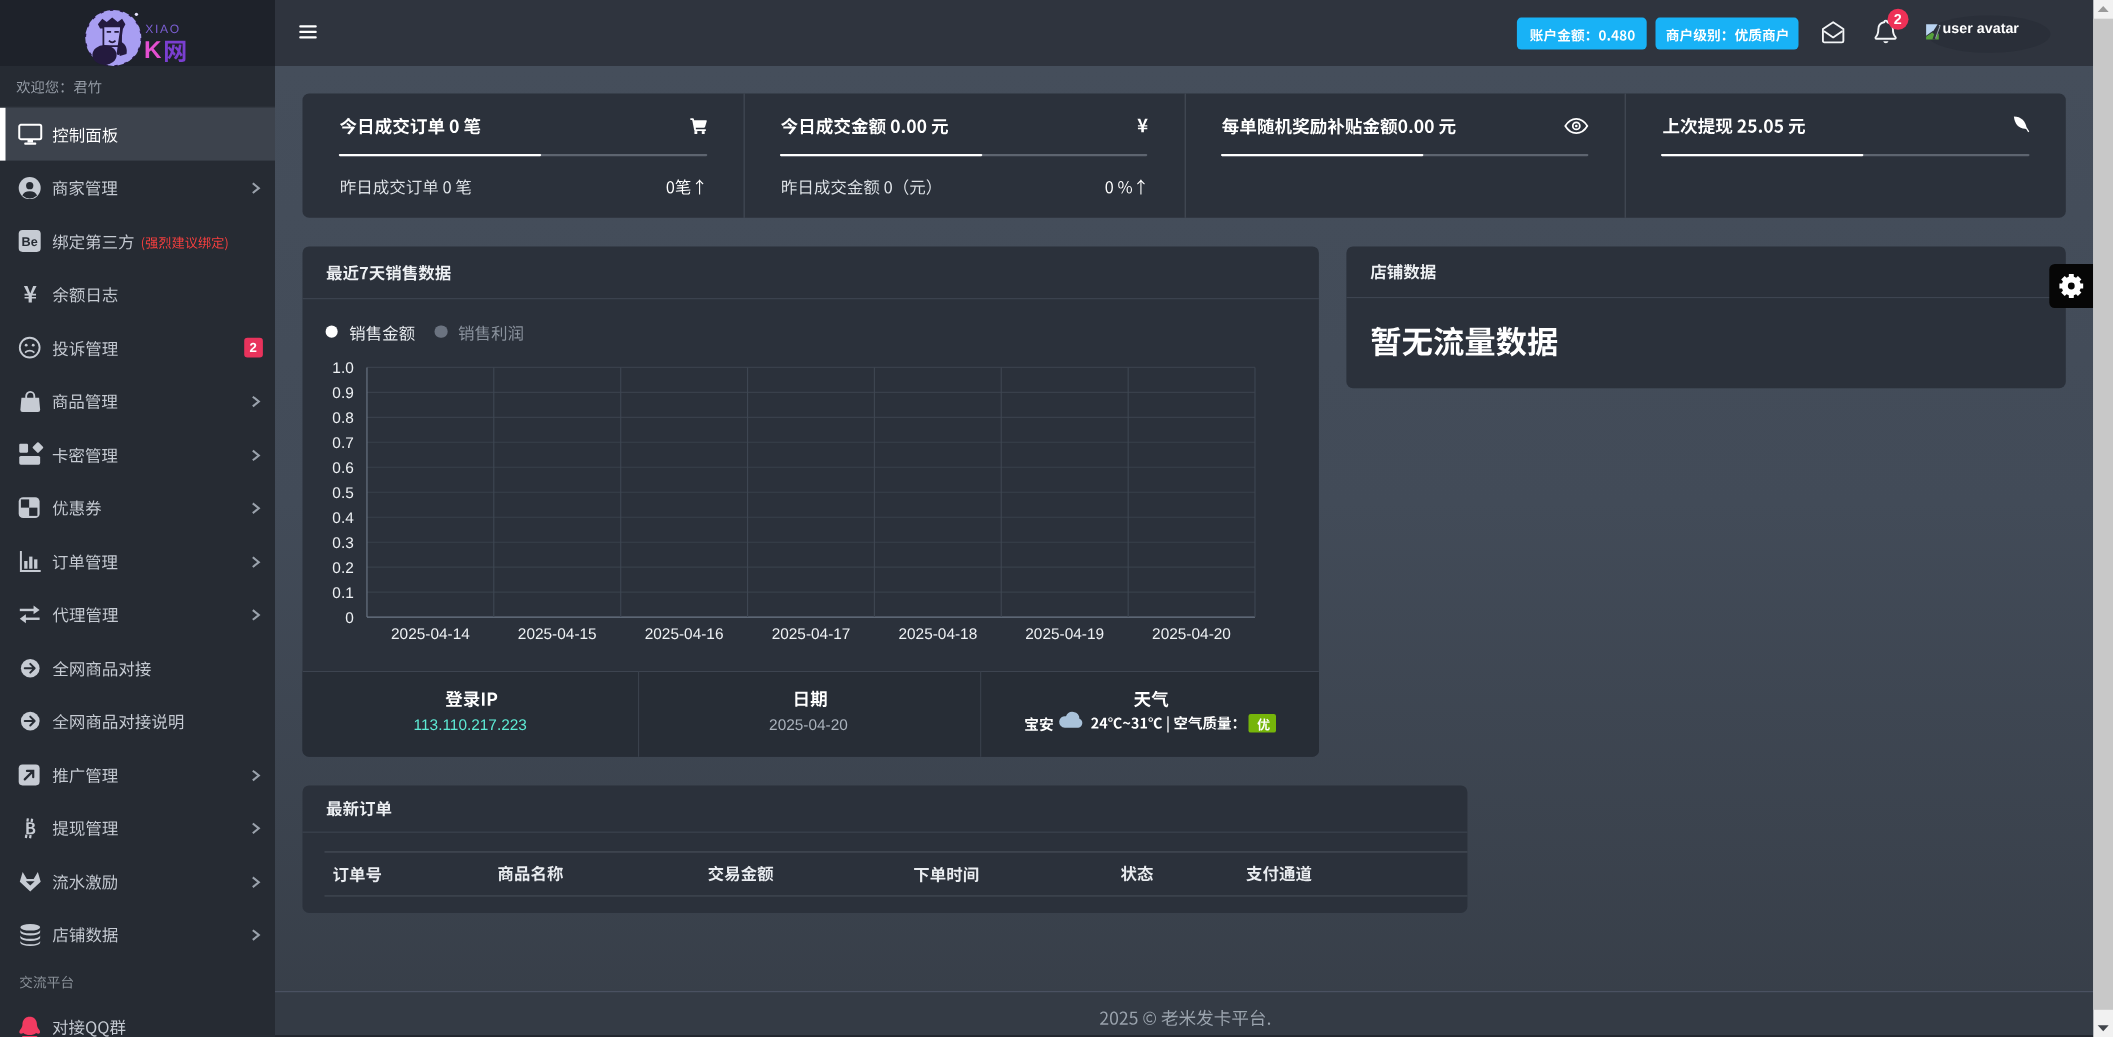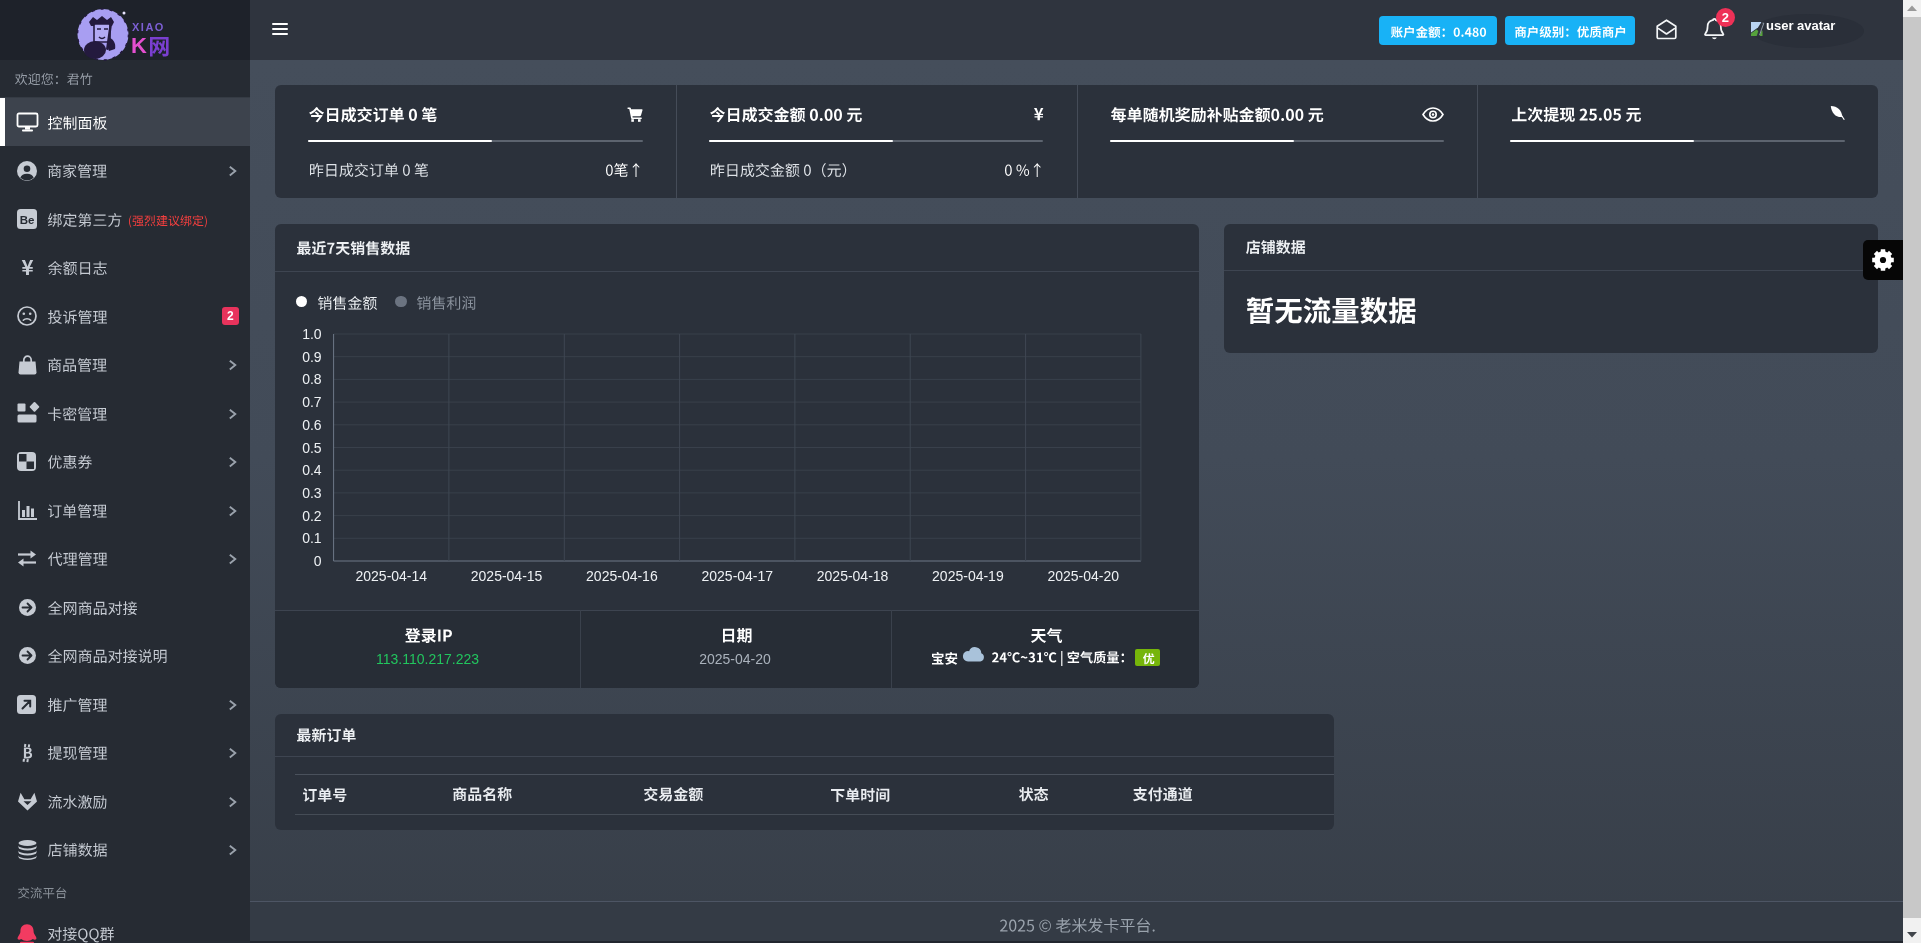--- a/index.html
+++ b/index.html
@@ -46,21 +46,21 @@
 <circle cx="26" cy="26.5" r="25.5" fill="#a89ef2"></circle>
 <circle cx="26" cy="26.5" r="25.5" fill="none" stroke="#241a3e" stroke-width="1.5" stroke-dasharray="3 6"></circle>
 <path d="M12 14 l4 -5 4 3 5 -4 5 4 4 -3 3 5 -2 4 H14 Z" fill="#241a3e"></path>
 <rect x="17" y="16" width="16" height="18" rx="2" fill="#b3aaf4"></rect>
 <path d="M17 16 h16 v18 h-16 Z M20 21 h4 M27 21 h4 M22 29 c2 2 4 2 6 0" stroke="#241a3e" stroke-width="1.6" fill="none"></path>
 <ellipse cx="18" cy="42" rx="11" ry="9" fill="#241a3e"></ellipse>
 <path d="M33 30 c4 2 6 6 5 11 l-6 2 c-2 -4 -1 -9 1 -13 Z" fill="#241a3e"></path>
 <rect x="31" y="12" width="2.5" height="30" rx="1" fill="#241a3e" transform="rotate(8 32 27)"></rect>
 <circle cx="47" cy="5" r="1.5" fill="#e8e4ff"></circle>
 </svg>
-<div class="a" style="left:132px;top:21px;color:#7c5fd3;font-size:11px;font-weight:bold;letter-spacing:1.5px">XIAO</div>
+<div class="a" style="left:132px;top:21px;color:#7c5fd3;font-size:11px;font-weight:normal;letter-spacing:1.5px">XIAO</div>
 <div class="a" style="left:131px;top:33px;color:#e44fd0;font-size:22px;font-weight:bold">K</div>
 <svg class="t" style="left:148.7px;top:36.3px;" width="21" height="21" viewBox="0.7 -18.5 21 21">
     <path d="M7 -7.5C6.4 -5.5 5.5 -3.8 4.3 -2.5V-10.7C5.2 -9.7 6.1 -8.6 7 -7.5ZM1.7 -17.5V1.9H4.3V-1.7C4.9 -1.4 5.6 -0.9 5.9 -0.6C7 -1.9 7.9 -3.5 8.7 -5.3C9.2 -4.6 9.6 -4 9.9 -3.5L11.5 -5.3C11 -6.1 10.3 -7 9.5 -8C10.1 -9.7 10.4 -11.7 10.7 -13.8L8.3 -14C8.2 -12.7 8 -11.4 7.7 -10.2C7 -11 6.3 -11.8 5.6 -12.5L4.3 -11.2V-15H17.7V-1.3C17.7 -0.8 17.5 -0.7 17.1 -0.7C16.6 -0.7 15 -0.6 13.6 -0.7C14 -0 14.5 1.2 14.6 1.9C16.7 1.9 18.1 1.9 19.1 1.4C20 1 20.3 0.3 20.3 -1.2V-17.5ZM10.3 -11C11.3 -10 12.2 -8.8 13.1 -7.6C12.3 -5.2 11.2 -3.3 9.7 -1.8C10.3 -1.5 11.3 -0.8 11.8 -0.4C13 -1.7 13.9 -3.3 14.7 -5.2C15.2 -4.4 15.6 -3.6 15.9 -2.9L17.7 -4.6C17.2 -5.6 16.5 -6.8 15.6 -8C16.1 -9.7 16.5 -11.7 16.7 -13.8L14.4 -14C14.2 -12.7 14 -11.5 13.8 -10.3C13.2 -11.1 12.6 -11.8 11.9 -12.4Z" fill="#7a3fd0"></path>
   </svg>
 <svg class="t" style="left:14.3px;top:72.0px;" width="79" height="14" viewBox="-0.7 -12.0 79 14">
     <path d="M0.7 -7.1C1.5 -6.1 2.3 -4.9 3 -3.8C2.3 -2.4 1.3 -1.2 0.3 -0.6C0.5 -0.4 0.8 -0.1 1 0.2C2 -0.5 2.8 -1.5 3.6 -2.8C4 -2.1 4.3 -1.5 4.5 -0.9L5.3 -1.6C5 -2.2 4.6 -3 4.1 -3.8C4.8 -5.3 5.3 -7.1 5.6 -9.3L5 -9.5L4.8 -9.4H0.7V-8.5H4.5C4.3 -7.2 4 -5.9 3.5 -4.8C2.8 -5.8 2.1 -6.8 1.4 -7.7ZM7.1 -10.9C6.9 -9 6.4 -7.2 5.6 -6C5.8 -5.9 6.2 -5.6 6.3 -5.5C6.8 -6.2 7.2 -7.1 7.5 -8.1H11.2C11 -7.4 10.8 -6.7 10.6 -6.2L11.4 -5.9C11.7 -6.6 12.1 -7.8 12.3 -8.8L11.7 -9L11.5 -9H7.7C7.8 -9.5 8 -10.2 8 -10.8ZM8.2 -7.3V-6.4C8.2 -4.4 8 -1.7 4.6 0.4C4.9 0.5 5.2 0.9 5.3 1.1C7.4 -0.2 8.3 -1.8 8.8 -3.3C9.4 -1.3 10.4 0.2 12 1C12.1 0.8 12.4 0.4 12.6 0.2C10.6 -0.7 9.6 -2.8 9.1 -5.5L9.1 -6.4V-7.3Z M13.9 -9.6C14.7 -9 15.7 -8.3 16.2 -7.8L16.8 -8.5C16.3 -9 15.3 -9.7 14.5 -10.1ZM16.3 -6.4H13.6V-5.5H15.3V-1.3C14.8 -1.1 14.1 -0.5 13.5 0.2L14.2 1C14.8 0.2 15.5 -0.6 15.9 -0.6C16.2 -0.6 16.6 -0.2 17.2 0.2C18.1 0.7 19.1 0.9 20.7 0.9C22.1 0.9 24.3 0.8 25.2 0.7C25.2 0.5 25.4 -0 25.5 -0.3C24.2 -0.1 22.2 -0 20.7 -0C19.3 -0 18.2 -0.1 17.4 -0.7C16.8 -1 16.5 -1.2 16.3 -1.4ZM21.1 -10V-0.6H22V-9.1H24.1V-3.2C24.1 -3.1 24 -3 23.9 -3C23.7 -3 23.2 -3 22.6 -3C22.7 -2.8 22.9 -2.4 22.9 -2.2C23.7 -2.2 24.2 -2.2 24.5 -2.4C24.9 -2.5 25 -2.8 25 -3.2V-10ZM17.5 -2C17.7 -2.2 18.1 -2.4 20.8 -3.3C20.8 -3.5 20.7 -3.9 20.8 -4.2L18.5 -3.5V-9.1C19.4 -9.5 20.3 -9.8 21 -10.2L20.3 -10.9C19.7 -10.5 18.6 -10 17.6 -9.7V-3.8C17.6 -3.3 17.2 -2.9 17 -2.8C17.1 -2.6 17.4 -2.2 17.5 -2Z M32.1 -7.3C31.7 -6.4 31.1 -5.5 30.4 -4.9C30.6 -4.8 31 -4.5 31.2 -4.3C31.9 -5 32.5 -6 33 -7.1ZM34 -8.4V-4.6C34 -4.4 34 -4.4 33.8 -4.4C33.6 -4.4 33.1 -4.4 32.5 -4.4C32.6 -4.2 32.8 -3.8 32.8 -3.5C33.6 -3.5 34.2 -3.5 34.5 -3.7C34.9 -3.8 35 -4.1 35 -4.6V-8.4ZM35.7 -7C36.3 -6.2 37 -5.1 37.3 -4.3L38.1 -4.8C37.8 -5.5 37.1 -6.6 36.5 -7.4ZM29.4 -2.8V-0.5C29.4 0.5 29.8 0.8 31.4 0.8C31.7 0.8 34.2 0.8 34.5 0.8C35.8 0.8 36.1 0.4 36.2 -1.3C36 -1.3 35.5 -1.5 35.3 -1.6C35.3 -0.3 35.1 -0.1 34.4 -0.1C33.9 -0.1 31.8 -0.1 31.4 -0.1C30.5 -0.1 30.4 -0.2 30.4 -0.6V-2.8ZM31.4 -3.4C32.1 -2.7 32.9 -1.7 33.2 -1.1L34 -1.6C33.7 -2.2 32.9 -3.1 32.1 -3.8ZM36 -2.6C36.6 -1.7 37.2 -0.4 37.4 0.4L38.3 -0C38.1 -0.8 37.5 -2 36.9 -3ZM27.9 -2.7C27.7 -1.9 27.1 -0.7 26.6 0.1L27.5 0.5C28 -0.3 28.5 -1.5 28.8 -2.4ZM32.1 -10.9C31.7 -9.7 30.9 -8.5 30 -7.7C30.2 -7.6 30.6 -7.3 30.7 -7.1C31.2 -7.6 31.7 -8.2 32.1 -8.9H37C36.8 -8.4 36.6 -7.9 36.4 -7.6L37.2 -7.4C37.5 -7.9 37.9 -8.8 38.3 -9.6L37.6 -9.7L37.5 -9.7H32.6C32.7 -10 32.9 -10.3 33 -10.7ZM29.6 -11C28.8 -9.5 27.7 -8.1 26.5 -7.1C26.6 -7 27 -6.6 27.1 -6.4C27.5 -6.7 27.9 -7.2 28.4 -7.6V-3.5H29.3V-8.8C29.7 -9.4 30.1 -10 30.4 -10.7Z M42.2 -6.3C42.8 -6.3 43.2 -6.7 43.2 -7.3C43.2 -7.9 42.8 -8.3 42.2 -8.3C41.7 -8.3 41.3 -7.9 41.3 -7.3C41.3 -6.7 41.7 -6.3 42.2 -6.3ZM42.2 0.1C42.8 0.1 43.2 -0.3 43.2 -0.9C43.2 -1.5 42.8 -1.9 42.2 -1.9C41.7 -1.9 41.3 -1.5 41.3 -0.9C41.3 -0.3 41.7 0.1 42.2 0.1Z M52.7 -8.1V-7.2H56.8C56.7 -6.7 56.5 -6.2 56.3 -5.8H53.9V-4.9H55.8C55 -3.6 54 -2.5 52.5 -1.7C52.6 -1.5 52.9 -1.2 53.1 -0.9C54 -1.4 54.8 -2.1 55.4 -2.8V1.1H56.4V0.4H62.2V1H63.2V-3.6H56.1C56.4 -4 56.7 -4.5 56.9 -4.9H62.9V-7.2H64.3V-8.1H62.9V-10.3H54.1V-9.5H57.4C57.3 -9 57.2 -8.5 57.1 -8.1ZM56.4 -0.4V-2.7H62.2V-0.4ZM61.9 -7.2V-5.8H57.3C57.6 -6.2 57.7 -6.7 57.9 -7.2ZM61.9 -8.1H58.1C58.3 -8.5 58.4 -9 58.5 -9.5H61.9Z M67.7 -10.9C67.2 -8.8 66.4 -6.7 65.3 -5.4C65.6 -5.3 66 -5 66.2 -4.8C66.7 -5.5 67.2 -6.4 67.6 -7.3H68.2V1H69.2V-7.3H71.5V-8.3H68C68.3 -9.1 68.5 -9.9 68.7 -10.7ZM72.7 -10.9C72.3 -8.8 71.5 -6.7 70.4 -5.4C70.6 -5.3 71.1 -5 71.2 -4.8C71.7 -5.5 72.2 -6.4 72.6 -7.3H74.5V-0.3C74.5 -0.1 74.5 0 74.2 0C74 0 73.3 0 72.4 -0C72.6 0.3 72.7 0.7 72.8 1C73.8 1 74.5 1 74.9 0.8C75.4 0.7 75.5 0.4 75.5 -0.2V-7.3H77.5V-8.3H73C73.3 -9.1 73.5 -9.9 73.7 -10.7Z" fill="#969da7"></path>
   </svg>
 <div class="a" style="left:0;top:96.5px;width:250px;height:1px;background:#353b44"></div>
 <div class="a" style="left:0;top:97.8px;width:250px;height:48.5px;background:#3d434d"></div>
 <div class="a" style="left:0;top:97.8px;width:4.5px;height:48.5px;background:#fff"></div>
@@ -339,21 +339,21 @@
     <text x="577.6" y="357" font-size="14" fill="#eef1f4" text-anchor="middle" font-family="Liberation Sans">2025-04-18</text>
     <text x="692.9" y="357" font-size="14" fill="#eef1f4" text-anchor="middle" font-family="Liberation Sans">2025-04-19</text>
     <text x="808.2" y="357" font-size="14" fill="#eef1f4" text-anchor="middle" font-family="Liberation Sans">2025-04-20</text>
   </svg>
 <div class="a" style="left:275px;top:610px;width:924px;height:78px;background:#272d36;border-top:1px solid #3d4450;border-radius:0 0 6px 6px"></div>
 <div class="a" style="left:580px;top:610px;width:1px;height:78px;background:#3a414c"></div>
 <div class="a" style="left:890.5px;top:610px;width:1px;height:78px;background:#3a414c"></div>
 <svg class="t" style="left:403.8px;top:627.2px;" width="49" height="17" viewBox="-0.7 -14.5 49 17">
     <path d="M5.1 -5.3H10.7V-3.9H5.1ZM5.3 -8.3V-7.7H10.9V-8.3C11.4 -7.7 12 -7.2 12.5 -6.8H3.5C4.1 -7.2 4.7 -7.8 5.3 -8.3ZM4.2 -2C4.5 -1.6 4.7 -1 4.9 -0.5H0.9V1.1H15.1V-0.5H11C11.3 -1 11.5 -1.5 11.8 -2L10.3 -2.4H12.8V-6.7C13.3 -6.3 13.9 -6 14.5 -5.7C14.8 -6.2 15.4 -6.9 15.8 -7.3C14.8 -7.7 13.9 -8.2 13.1 -8.9C13.8 -9.4 14.6 -10 15.2 -10.6L13.8 -11.6C13.4 -11.1 12.7 -10.4 12 -9.9C11.7 -10.1 11.5 -10.4 11.2 -10.7C12 -11.2 12.8 -11.8 13.5 -12.4L12 -13.4C11.6 -13 11 -12.4 10.4 -11.9C10.1 -12.4 9.8 -13 9.6 -13.5L7.9 -13C8.4 -11.7 9.1 -10.4 10 -9.3H6.1C6.9 -10.2 7.5 -11.3 7.9 -12.4L6.6 -13.1L6.3 -13H1.5V-11.5H5.3C5 -10.9 4.6 -10.3 4.1 -9.8C3.7 -10.3 3 -10.8 2.3 -11.1L1.3 -10C1.9 -9.7 2.6 -9.2 3 -8.7C2.2 -8 1.2 -7.4 0.3 -7C0.7 -6.6 1.2 -6 1.5 -5.6C2 -5.8 2.6 -6.2 3.2 -6.5V-2.4H5.5ZM6 -0.5 6.8 -0.8C6.7 -1.2 6.4 -1.9 6 -2.4H9.9C9.7 -1.8 9.4 -1.1 9.1 -0.5Z M17.9 -4.7C18.9 -4.1 20.2 -3.3 20.8 -2.7L22.1 -4C21.5 -4.6 20.1 -5.4 19.1 -5.9ZM17.9 -12.8V-11.1H27.3L27.2 -10.2H18.5V-8.5H27.2L27.1 -7.6H17V-6H23V-3.4C20.7 -2.6 18.4 -1.7 16.8 -1.2L17.9 0.6C19.4 -0 21.2 -0.8 23 -1.6V-0.4C23 -0.2 22.9 -0.1 22.6 -0.1C22.4 -0.1 21.4 -0.1 20.7 -0.2C20.9 0.3 21.2 1 21.3 1.5C22.5 1.5 23.4 1.5 24.1 1.2C24.7 1 24.9 0.5 24.9 -0.4V-2.7C26.2 -1.1 27.9 0.2 30 0.9C30.3 0.3 30.9 -0.4 31.3 -0.8C29.8 -1.2 28.5 -1.9 27.4 -2.7C28.3 -3.3 29.4 -4.1 30.3 -4.8L28.8 -6H31.1V-7.6H29.1C29.3 -9.3 29.4 -11.1 29.4 -12.8L27.9 -12.9L27.5 -12.8ZM24.9 -6H28.6C28 -5.3 27 -4.5 26.2 -3.9C25.7 -4.4 25.3 -5 24.9 -5.6Z M33.5 0H35.8V-11.9H33.5Z M38.7 0H41.1V-4.2H42.7C45.2 -4.2 47.3 -5.4 47.3 -8.1C47.3 -10.9 45.2 -11.9 42.6 -11.9H38.7ZM41.1 -6.1V-10H42.4C44.1 -10 44.9 -9.5 44.9 -8.1C44.9 -6.8 44.2 -6.1 42.5 -6.1Z" fill="#fff"></path>
   </svg>
-<div class="a" style="left:367.5px;top:651px;width:120px;text-align:center;color:#22c55e;font-size:14px">113.110.217.223</div>
+<div class="a" style="left:367.5px;top:651px;width:120px;text-align:center;color:#5eead4;font-size:14px">113.110.217.223</div>
 <svg class="t" style="left:721.5px;top:627.3px;" width="31" height="17" viewBox="1.5 -14.4 31 17">
     <path d="M4.4 -5.4H11.6V-1.7H4.4ZM4.4 -7.2V-10.7H11.6V-7.2ZM2.5 -12.6V1.2H4.4V0.2H11.6V1.2H13.6V-12.6Z M18.5 -2.3C18 -1.3 17.2 -0.3 16.4 0.3C16.8 0.6 17.5 1.1 17.9 1.5C18.8 0.7 19.7 -0.6 20.3 -1.7ZM29.2 -11.1V-9.3H26.8V-11.1ZM20.8 -1.6C21.5 -0.8 22.3 0.2 22.6 0.9L23.9 0.1L23.7 0.4C24.2 0.6 25 1.1 25.3 1.5C26.1 0 26.5 -2 26.7 -3.9H29.2V-0.7C29.2 -0.5 29.1 -0.4 28.8 -0.4C28.6 -0.4 27.8 -0.4 27.1 -0.4C27.4 0.1 27.6 0.9 27.7 1.4C28.9 1.4 29.7 1.4 30.3 1.1C30.8 0.8 31 0.3 31 -0.7V-12.9H25V-7C25 -4.9 25 -2.2 24 -0.2C23.6 -0.8 22.9 -1.7 22.3 -2.4ZM29.2 -7.6V-5.6H26.8L26.8 -7V-7.6ZM21.6 -13.4V-11.7H19.6V-13.4H17.9V-11.7H16.7V-10H17.9V-4.1H16.5V-2.4H24.4V-4.1H23.4V-10H24.5V-11.7H23.4V-13.4ZM19.6 -10H21.6V-9.1H19.6ZM19.6 -7.6H21.6V-6.6H19.6ZM19.6 -5.1H21.6V-4.1H19.6Z" fill="#fff"></path>
   </svg>
 <div class="a" style="left:675px;top:651px;width:120px;text-align:center;color:#aab2bc;font-size:14px">2025-04-20</div>
 <svg class="t" style="left:1029.5px;top:627.2px;" width="33" height="17" viewBox="-0.5 -14.6 33 17">
     <path d="M1 -7.7V-5.7H6.4C5.8 -3.7 4.2 -1.6 0.5 -0.3C0.9 0.1 1.5 0.9 1.7 1.3C5.3 0 7.2 -2 8 -4.1C9.4 -1.5 11.3 0.4 14.4 1.3C14.6 0.8 15.2 -0.1 15.7 -0.5C12.5 -1.3 10.5 -3.2 9.4 -5.7H15V-7.7H8.8C8.9 -8.1 8.9 -8.5 8.9 -8.9V-10.5H14.4V-12.5H1.6V-10.5H6.9V-8.9C6.9 -8.5 6.8 -8.1 6.8 -7.7Z M20.2 -9.6V-8.1H29.6V-9.6ZM19.8 -13.6C19.1 -11.4 17.7 -9.2 16.2 -7.9C16.6 -7.7 17.5 -7.1 17.9 -6.8C18.8 -7.7 19.8 -9 20.5 -10.4H30.9V-12H21.3C21.5 -12.4 21.6 -12.8 21.7 -13.1ZM18.4 -7.2V-5.6H26.6C26.8 -1.7 27.4 1.4 29.8 1.4C31.1 1.4 31.4 0.5 31.6 -1.4C31.2 -1.7 30.7 -2.2 30.3 -2.6C30.3 -1.3 30.2 -0.5 29.9 -0.5C28.9 -0.5 28.6 -3.6 28.6 -7.2Z" fill="#fff"></path>
   </svg>
 <svg class="t" style="left:931.0px;top:651.2px;" width="27" height="15" viewBox="-0.0 -12.6 27 15">
     <path d="M5.6 -11.3 6.1 -9.9H1V-6.7H2.2V-5.7H5.8V-4.2H2.6V-2.7H5.8V-0.7H1V0.8H12.5V-0.7H10.5L11.2 -1.2C10.9 -1.6 10.2 -2.2 9.7 -2.7H10.9V-4.2H7.6V-5.7H11.3V-6.7H12.5V-9.9H7.9C7.7 -10.4 7.5 -11.1 7.2 -11.6ZM8.2 -2.2C8.7 -1.7 9.3 -1.1 9.7 -0.7H7.6V-2.7H9ZM2.6 -7.2V-8.4H10.8V-7.2Z M18.8 -11.1C18.9 -10.8 19.1 -10.4 19.3 -10H14.6V-7H16.2V-8.5H24.3V-7H26V-10H21.2C21 -10.5 20.7 -11.1 20.5 -11.5ZM22 -4.7C21.6 -3.9 21.2 -3.3 20.6 -2.7C19.8 -3 19.1 -3.3 18.4 -3.5C18.6 -3.9 18.9 -4.3 19.1 -4.7ZM15.8 -2.8C16.8 -2.5 17.9 -2.1 19 -1.6C17.8 -1 16.2 -0.6 14.3 -0.3C14.6 0.1 15.1 0.8 15.3 1.2C17.5 0.8 19.3 0.2 20.8 -0.9C22.4 -0.1 23.9 0.6 24.9 1.2L26.2 -0.1C25.2 -0.7 23.8 -1.4 22.2 -2.1C22.9 -2.8 23.4 -3.7 23.8 -4.7H26.2V-6.2H20C20.2 -6.8 20.5 -7.3 20.7 -7.9L18.9 -8.2C18.6 -7.6 18.3 -6.9 18 -6.2H14.3V-4.7H17.1C16.7 -4 16.3 -3.4 15.9 -2.9Z" fill="#fff"></path>
   </svg>

